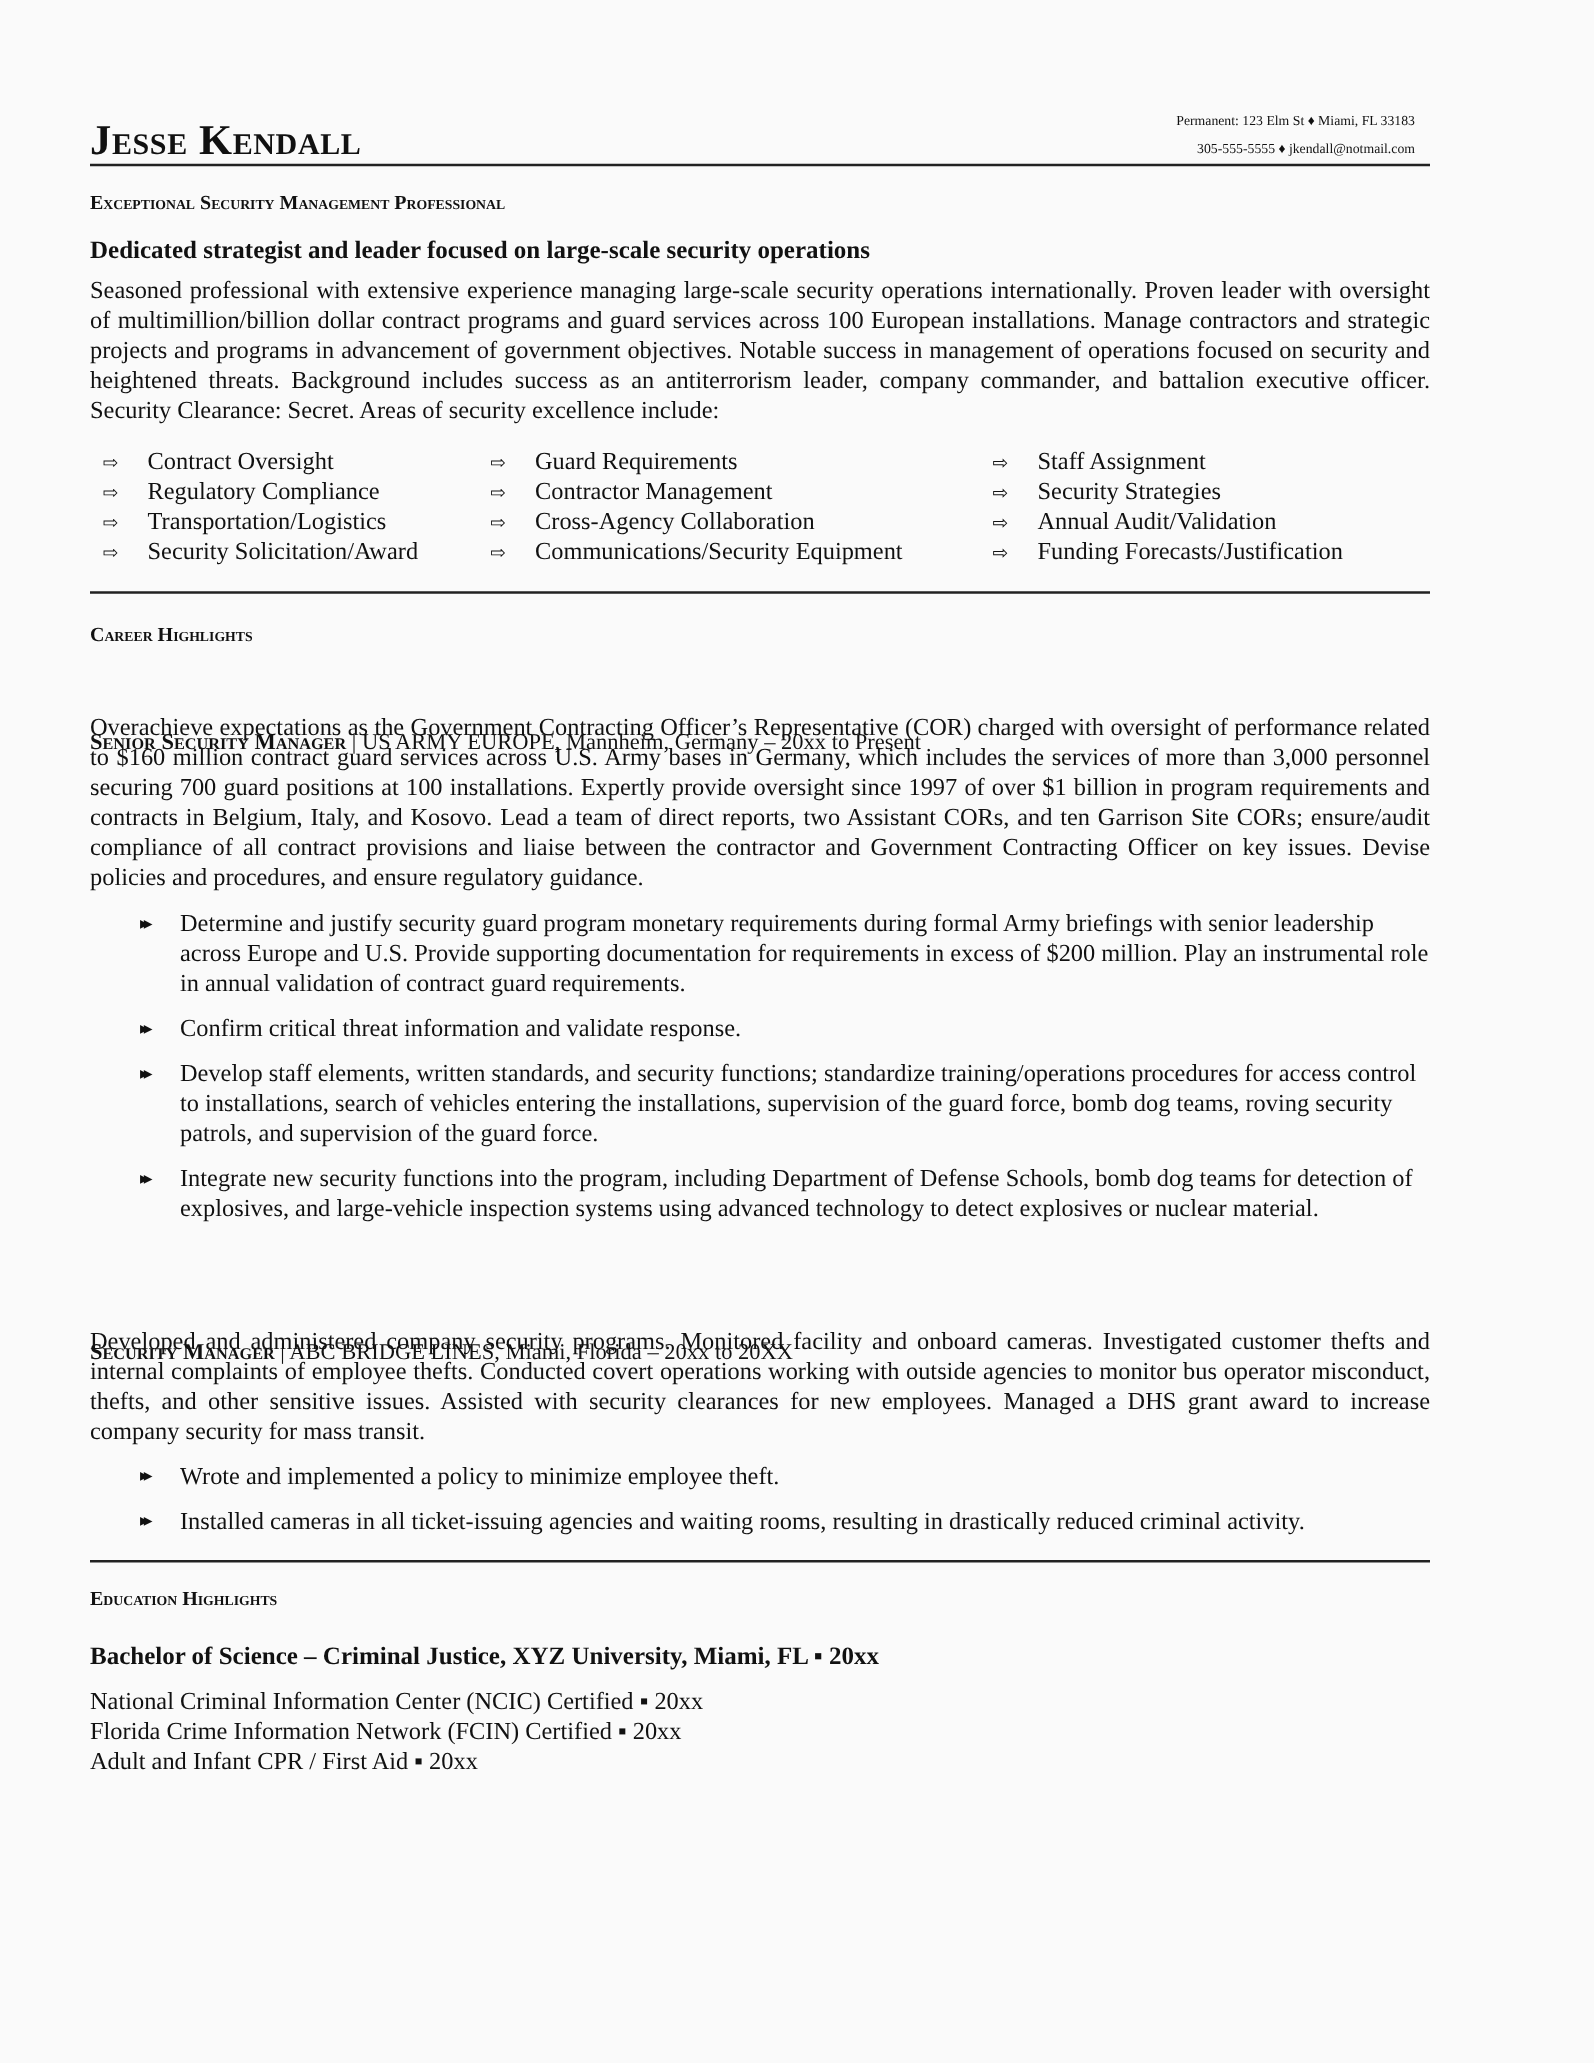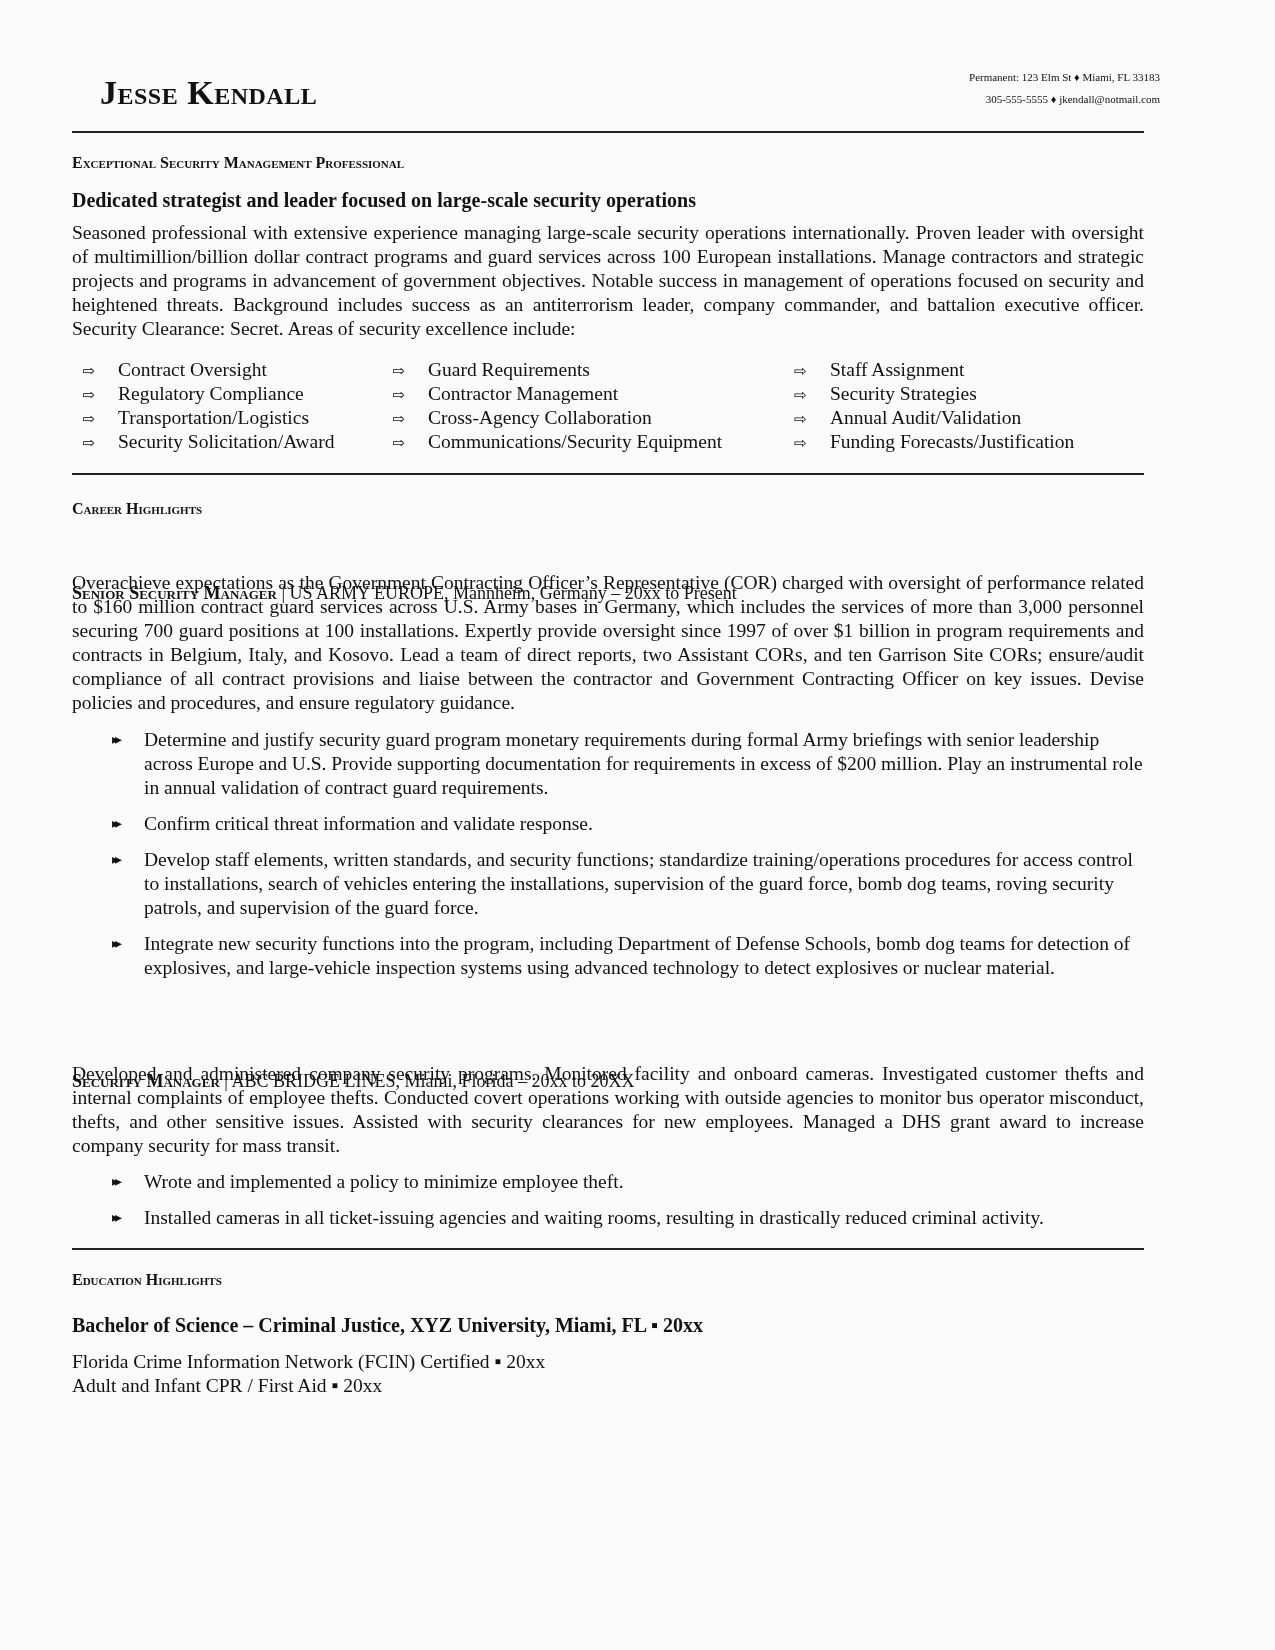--- a/index.html
+++ b/index.html
@@ -1,19 +1,19 @@
 <!DOCTYPE html>
 <html><head>
 <meta charset="utf-8">
 <style>
   html, body { margin: 0; padding: 0; background: #fafafa; }
   body { width: 1275px; height: 1650px; position: relative; overflow: hidden;
          font-family: "Liberation Serif", "DejaVu Serif", serif; color: #111; }
   .page { position: absolute; left: 72px; top: 0; width: 1072px; }
-  .header { position: absolute; top: 64px; left: 0; width: 1072px; height: 56px; margin-left: 28px; }
+  .header { position: absolute; top: 84px; left: 0; width: 1072px; height: 56px; }
   .name { position: absolute; left: 0; top: 12px; font-size: 34px; font-weight: bold;
           font-variant: small-caps; letter-spacing: 0.5px; line-height: 1; }
   .contact { position: absolute; right: 12px; top: 2px; text-align: right; font-size: 11px; line-height: 22px; }
   .rule { position: absolute; left: 0; width: 1072px; height: 2px; background: #222; }
   .sec-title { position: absolute; left: 0; font-size: 16px; font-weight: bold; font-variant: small-caps; }
   .subhead { position: absolute; left: 0; font-size: 20px; font-weight: bold; }
   .para { position: absolute; left: 0; width: 1072px; font-size: 19.5px; line-height: 24px; text-align: justify; }
   .skills { position: absolute; left: 0; top: 358px; width: 1072px; }
   .skill-col { position: absolute; top: 0; }
   .skill-item { height: 24px; font-size: 19.5px; line-height: 24px; white-space: nowrap; }
@@ -84,17 +84,18 @@
   <div class="bullets" style="top:1170px;">
     <div class="bullet"><span class="mark">▸▸</span><span>Wrote and implemented a policy to minimize employee theft.</span></div>
     <div class="bullet"><span class="mark">▸▸</span><span>Installed cameras in all ticket-issuing agencies and waiting rooms, resulting in drastically reduced criminal activity.</span></div>
   </div>
 
   <div class="rule" style="top:1248px;"></div>
 
   <div class="sec-title" style="top:1271px;">Education Highlights</div>
   <div class="subhead" style="top:1314px;">Bachelor of Science – Criminal Justice, XYZ University, Miami, FL ▪ 20xx</div>
   <div style="position:absolute; left:0; top:1350px;">
+    <div class="edu-line">National Criminal Information Center (NCIC) Certified ▪ 20xx</div>
     <div class="edu-line">Florida Crime Information Network (FCIN) Certified ▪ 20xx</div>
     <div class="edu-line">Adult and Infant CPR / First Aid ▪ 20xx</div>
   </div>
 
 </div>
 
 </body></html>

